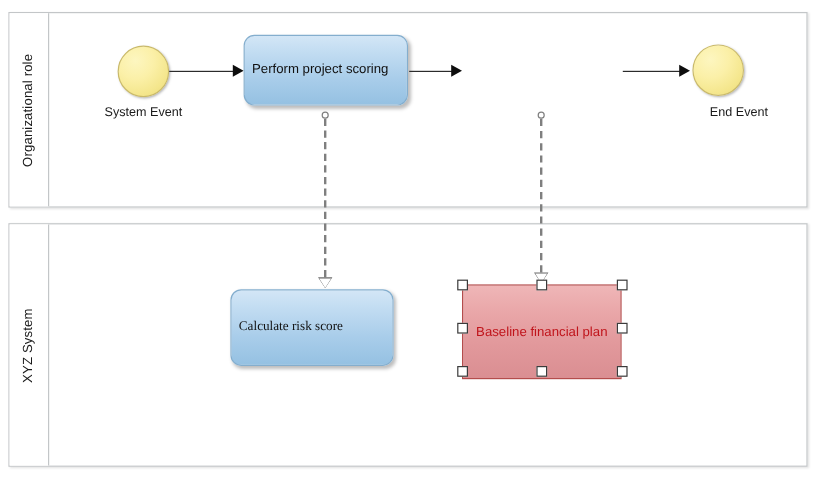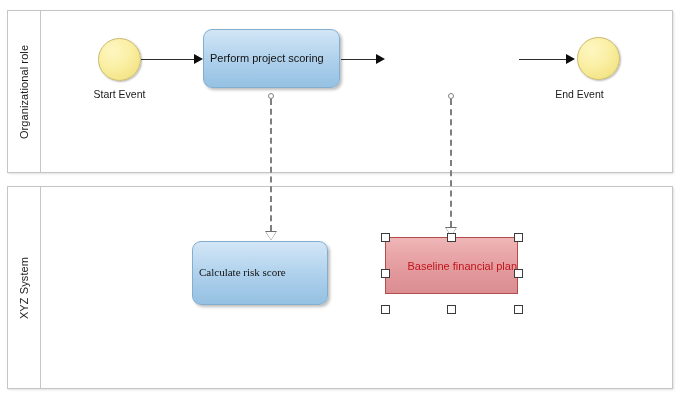--- a/index.html
+++ b/index.html
@@ -163,54 +163,54 @@
     </div>
   </div>
 
   <div class="pool" id="pool-xyz-system" style="left:7px; top:186px; width:666px; height:203px;">
     <div class="pool-header">
       <span class="pool-header-label">XYZ System</span>
     </div>
   </div>
 
   <div class="event" style="left:98px; top:38px; width:43px; height:43px;"></div>
-  <div class="event-label" style="left:78px; top:88px; width:83px;">Start Event</div>
+  <div class="event-label" style="left:78px; top:88px; width:83px;">System Event</div>
 
   <div class="seq-line" style="left:141px; top:59px; width:54px;"></div>
   <div class="seq-arrow" style="left:194px; top:54px;"></div>
 
   <div class="task" style="left:203px; top:29px; width:137px; height:59px;">
     <span class="task-label">Perform project scoring</span>
   </div>
 
   <div class="seq-line" style="left:341px; top:59px; width:36px;"></div>
   <div class="seq-arrow" style="left:376px; top:54px;"></div>
 
 
   <div class="seq-line" style="left:519px; top:59px; width:49px;"></div>
   <div class="seq-arrow" style="left:566px; top:54px;"></div>
 
   <div class="event" style="left:577px; top:37px; width:43px; height:43px;"></div>
-  <div class="event-label" style="left:538px; top:88px; width:83px;">End Event</div>
+  <div class="event-label" style="left:557px; top:88px; width:83px;text-align:right;">End Event</div>
 
   <div class="assoc-origin" style="left:268px; top:93px;"></div>
   <div class="assoc-line" style="left:270px; top:99px; height:132px;"></div>
   <div class="assoc-arrow-outline" style="left:265px; top:231px;"></div>
   <div class="assoc-arrow" style="left:266px; top:232px;"></div>
 
   <div class="task" style="left:192px; top:241px; width:136px; height:64px;font-family:Liberation Serif, serif;">
     <span class="task-label">Calculate risk score</span>
   </div>
 
   <div class="assoc-origin" style="left:448px; top:93px;"></div>
   <div class="assoc-line" style="left:450px; top:99px; height:128px;"></div>
   <div class="assoc-arrow-outline" style="left:445px; top:227px;"></div>
   <div class="assoc-arrow" style="left:446px; top:228px;"></div>
 
-  <div class="data-object-selected" style="left:385px; top:237px; width:133px; height:57px;justify-content:flex-end;">
+  <div class="data-object-selected" style="left:385px; top:237px; width:133px; height:79px;">
     <span class="data-object-label">Baseline financial plan</span>
   </div>
 
   <div class="handle" style="left:381px; top:233px;"></div>
   <div class="handle" style="left:447px; top:233px;"></div>
   <div class="handle" style="left:514px; top:233px;"></div>
   <div class="handle" style="left:381px; top:269px;"></div>
   <div class="handle" style="left:514px; top:269px;"></div>
   <div class="handle" style="left:381px; top:305px;"></div>
   <div class="handle" style="left:447px; top:305px;"></div>

